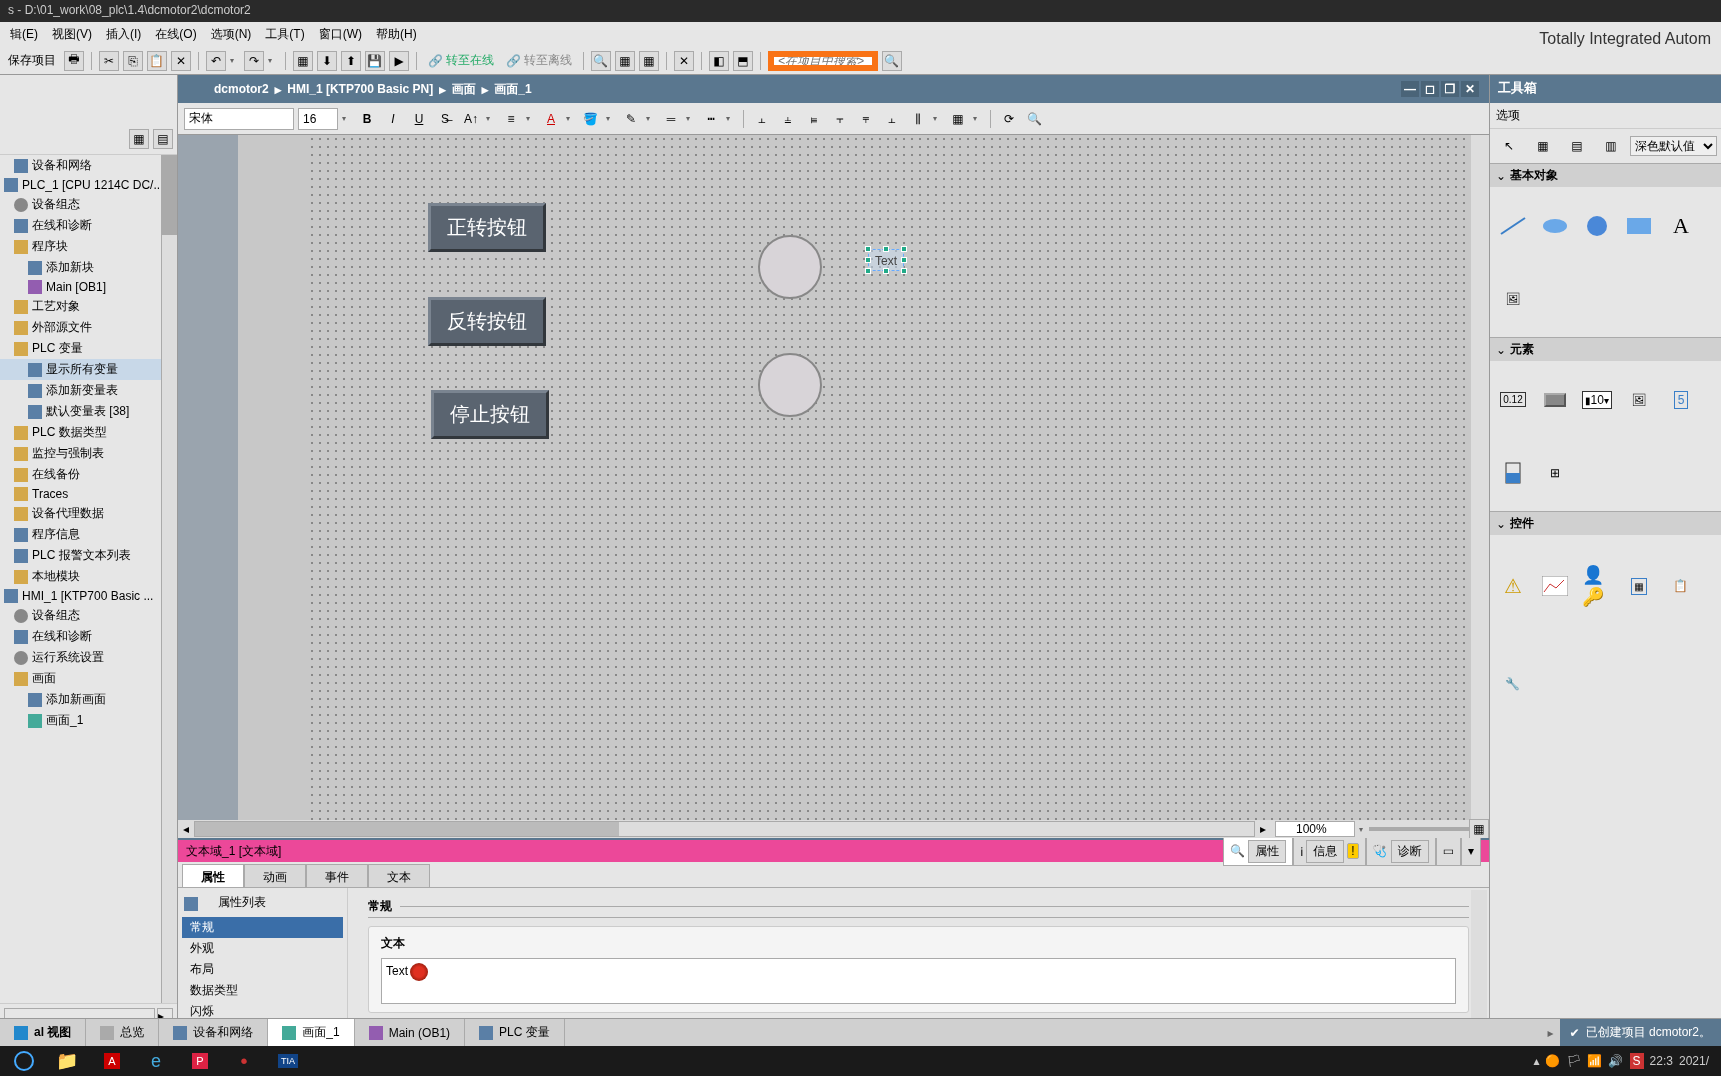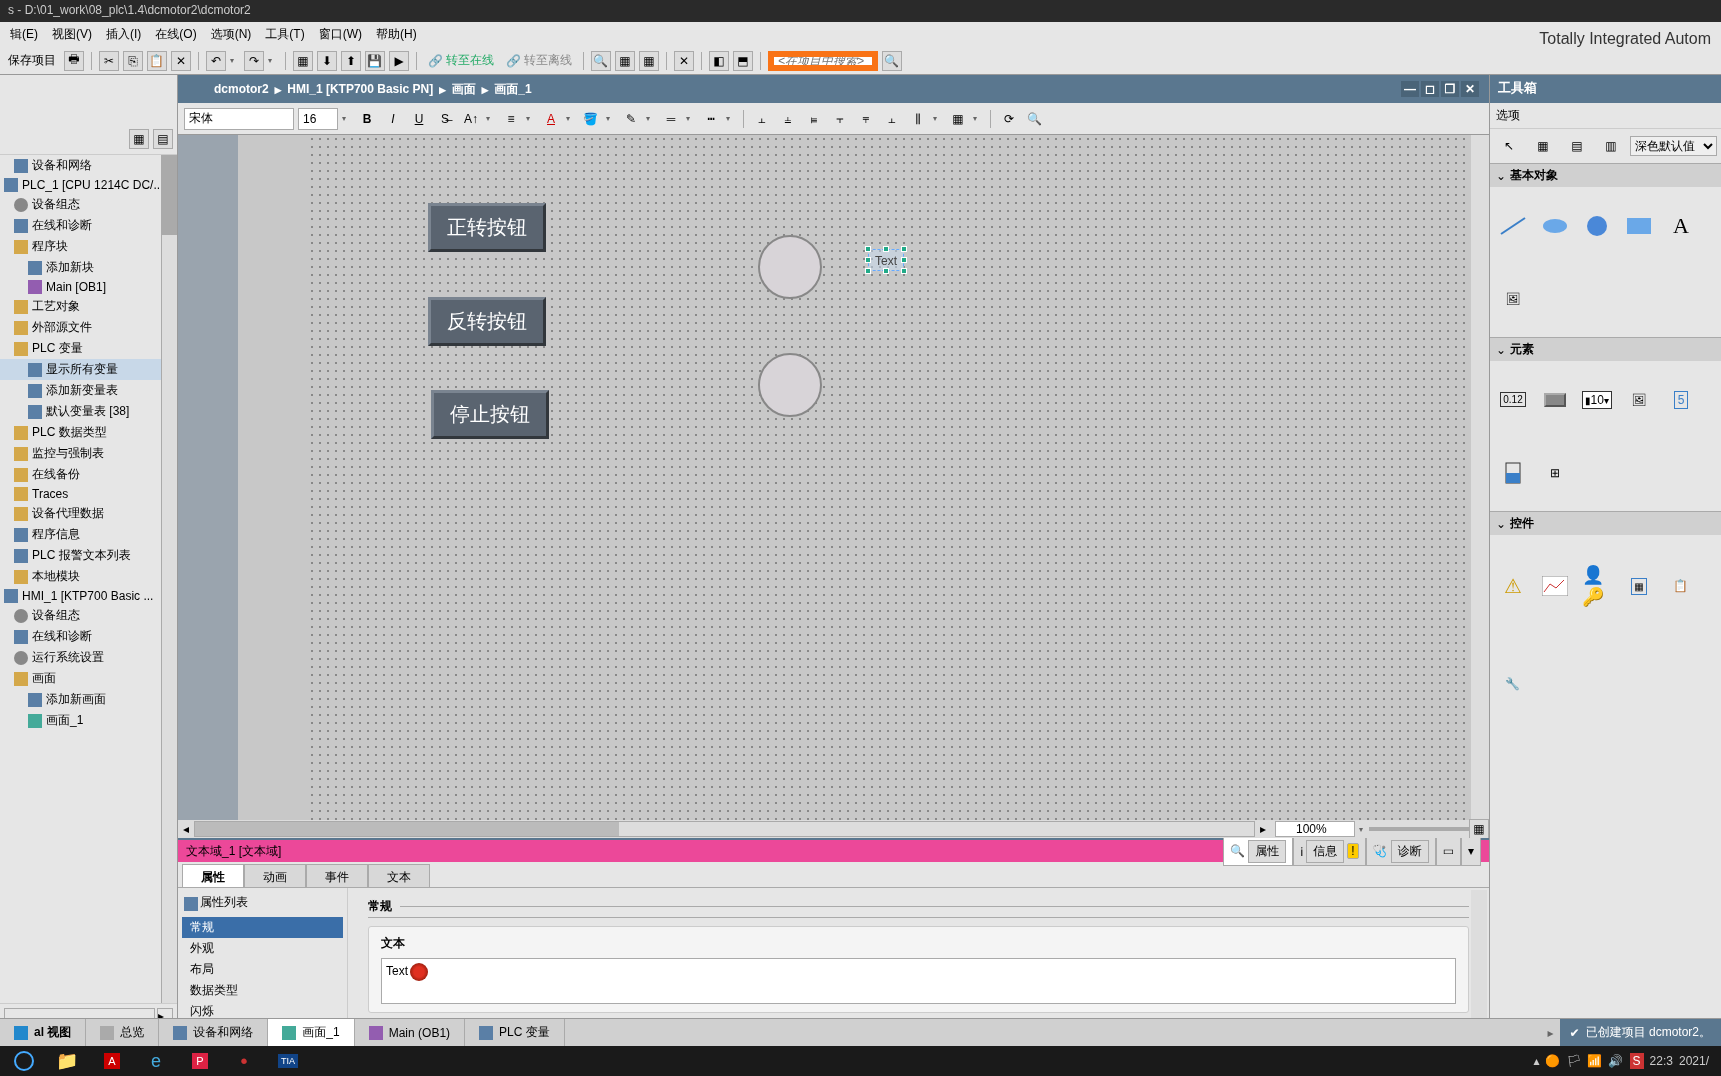--- a/index.html
+++ b/index.html
@@ -78,21 +78,21 @@
 .inspector { height: 225px; background: #e6e6e6; border-top: 2px solid #5a778f; display: flex; flex-direction: column; }
 .insp-title { height: 22px; background: #ec4899; padding: 2px 8px; display: flex; align-items: center; }
 .insp-tabs-right { margin-left: auto; display: flex; gap: 0; }
 .insp-tabs-right span { background: #ddd; border: 1px solid #aaa; padding: 2px 6px; cursor: pointer; display:flex; align-items:center; gap:3px;}
 .insp-tabs-right span.active { background: #fff; }
 .insp-subtabs { height: 26px; display: flex; gap: 0; padding: 0 4px; border-bottom: 1px solid #aaa; }
 .insp-subtabs span { padding: 4px 18px; border: 1px solid #aaa; border-bottom: none; background: #d8d8d8; cursor: pointer; margin-top: 2px; }
 .insp-subtabs span.active { background: #fff; font-weight: bold; }
 .insp-body { flex: 1; display: flex; }
 .insp-left { width: 170px; border-right: 1px solid #ccc; padding: 4px; }
-.insp-left-title { display: flex; align-items: flex-end; gap: 2px; padding: 2px; }
+.insp-left-title { display: flex; align-items: flex-end; gap: 20px; padding: 2px; }
 .insp-list { margin-top: 4px; }
 .insp-list div { padding: 2px 8px; cursor: pointer; }
 .insp-list div.sel { background: #3a6ea8; color: #fff; }
 .insp-right { flex: 1; padding: 8px 20px; position: relative; }
 .insp-group-title { font-weight: bold; padding: 2px 0; border-bottom: 1px solid #aaa; margin-bottom: 8px; display: flex; align-items: center; }
 .insp-group-title .line { flex: 1; height: 1px; background: #aaa; margin-left: 8px; }
 .insp-sub { background: #f4f4f4; border: 1px solid #ccc; border-radius: 3px; padding: 8px 12px; margin-bottom: 8px; }
 .insp-sub-title { font-weight: bold; margin-bottom: 6px; }
 .insp-textarea { width: 100%; height: 46px; border: 1px solid #aaa; background: #fff; padding: 4px; resize: none; position: relative; }
 .cursor-red { display: inline-block; width: 18px; height: 18px; background: radial-gradient(#e03020 40%, #a02010 70%); border-radius: 50%; vertical-align: middle; margin-left: 2px; }

